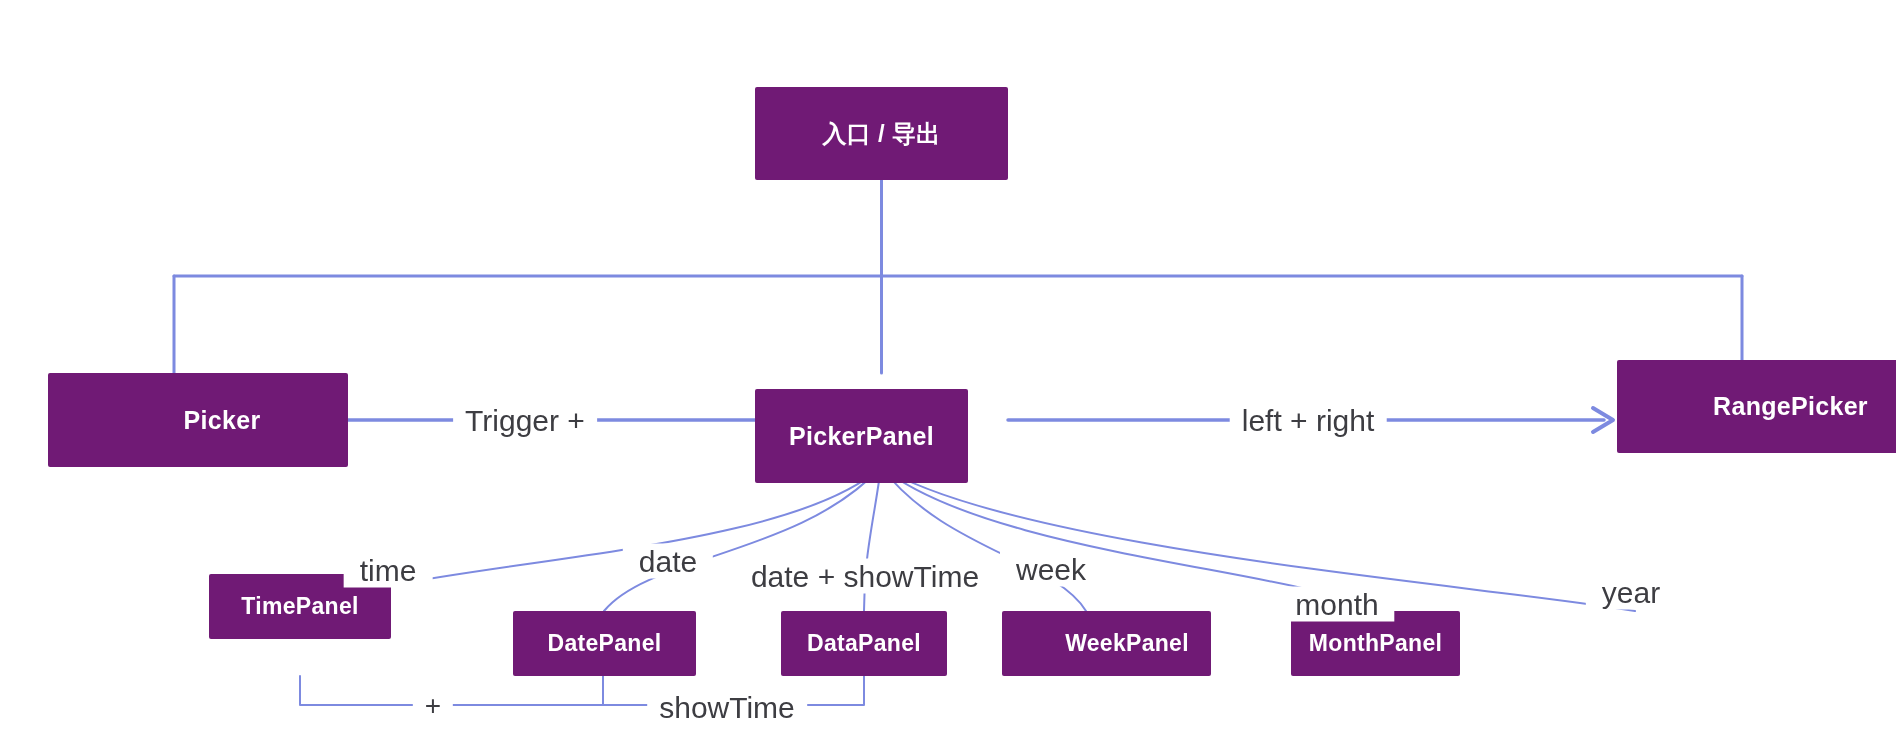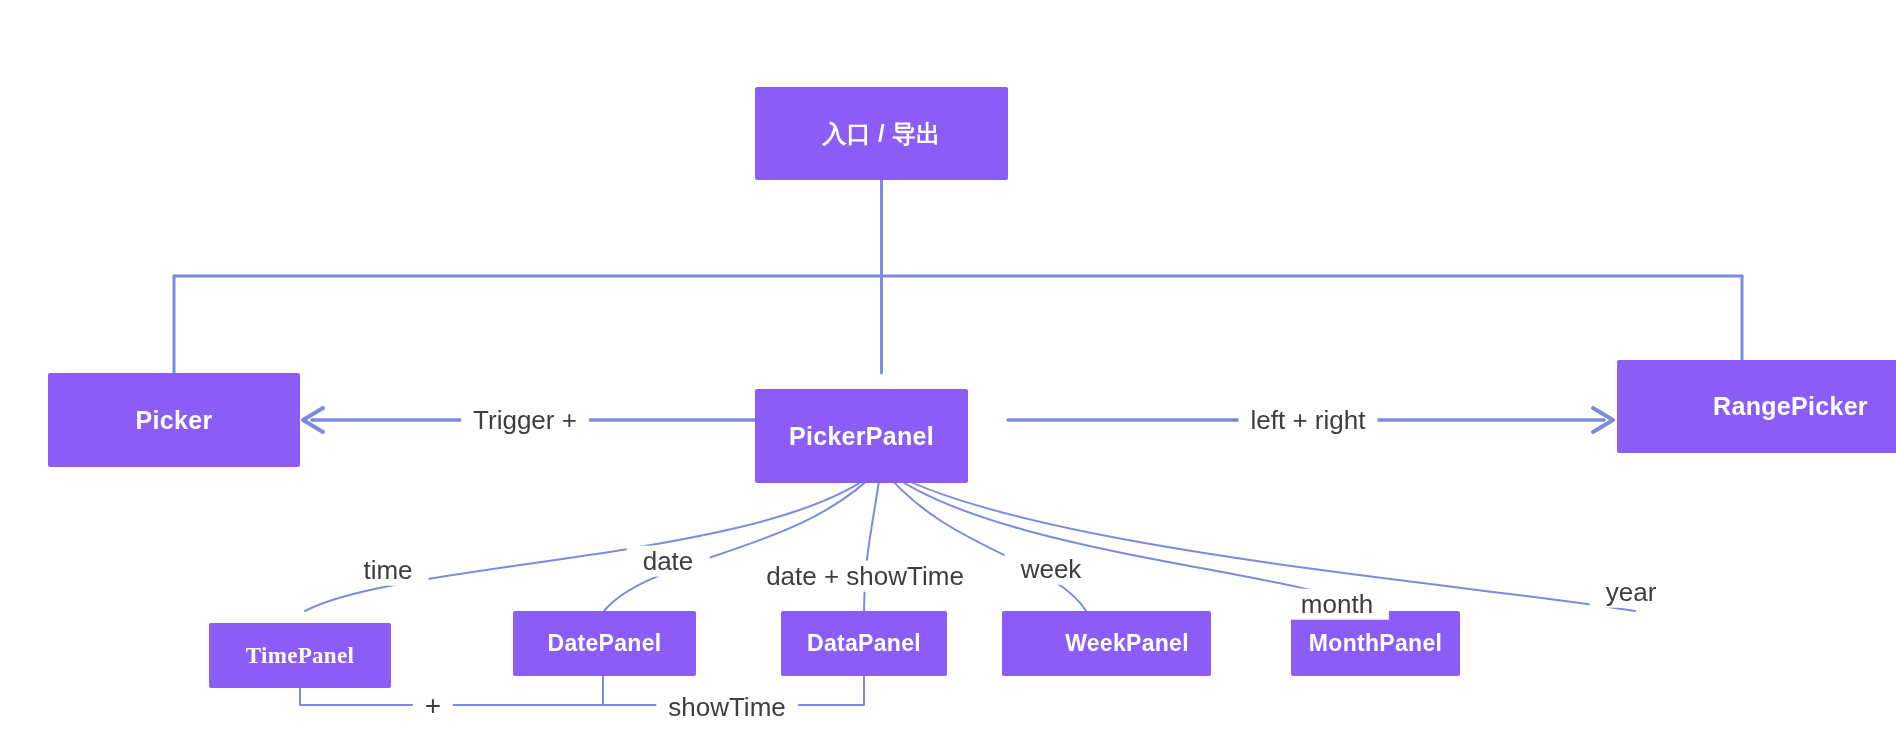--- a/index.html
+++ b/index.html
@@ -16,38 +16,38 @@
     overflow: hidden;
   }
   .wires {
     position: absolute;
     left: 0; top: 0;
     width: 1896px;
     height: 750px;
   }
   .node {
     position: absolute;
-    background: #8b5cf6;
+    background: #701a75;
     border-radius: 2px;
     color: #ffffff;
     font-weight: bold;
     display: flex;
     align-items: center;
     justify-content: center;
     text-align: center;
     letter-spacing: 0.3px;
   }
   .node.main { font-size: 25px; }
   .node.panel { font-size: 23px; }
   .edge-label {
     position: absolute;
     transform: translate(-50%, -50%);
     background: #ffffff;
     color: #3d3d42;
-    font-size: 26px;
+    font-size: 30px;
     line-height: 1.1;
     padding: 1px 12px;
     white-space: nowrap;
   }
   .edge-label.small-pad { padding: 1px 16px; }
 </style>
 </head>
 <body>
 
 <div class="canvas">
@@ -71,27 +71,27 @@
     <path stroke-width="2" d="M881 467 C 874 520, 864 555, 864 611"></path>
     <path stroke-width="2" d="M881 467 C 945 550, 1055 560, 1086 611"></path>
     <path stroke-width="2" d="M881 467 C 990 555, 1300 570, 1375 611"></path>
     <path stroke-width="2" d="M881 467 C 1020 550, 1480 585, 1635 611"></path>
 
     <path stroke-width="2" d="M300 676 V705 H864 V676 M603 676 V705"></path>
   </svg>
 
   <div class="node main" style="left:755px; top:87px;  width:253px; height:93px; font-size:24px;">入口 / 导出</div>
 
-  <div class="node main" style="left:48px;   top:373px; width:252px; height:94px;">Picker</div>
+  <div class="node main" style="left:48px;   top:373px; width:252px; height:94px;padding-left:48px;">Picker</div>
 
   <div class="node main" style="left:755px;  top:389px; width:213px; height:94px;">PickerPanel</div>
 
   <div class="node main" style="left:1617px; top:360px; width:251px; height:93px;padding-left:48px;">RangePicker</div>
 
-  <div class="node panel" style="left:209px;  top:623px; width:182px; height:65px;font-family:Liberation Serif, serif;">TimePanel</div>
+  <div class="node panel" style="left:209px;  top:574px; width:182px; height:65px;">TimePanel</div>
 
   <div class="node panel" style="left:513px;  top:611px; width:183px; height:65px;">DatePanel</div>
 
   <div class="node panel" style="left:781px;  top:611px; width:166px; height:65px;">DataPanel</div>
 
   <div class="node panel" style="left:1002px; top:611px; width:168px; height:65px;padding-left:41px;">WeekPanel</div>
 
   <div class="node panel" style="left:1291px; top:611px; width:169px; height:65px;">MonthPanel</div>
 
 

